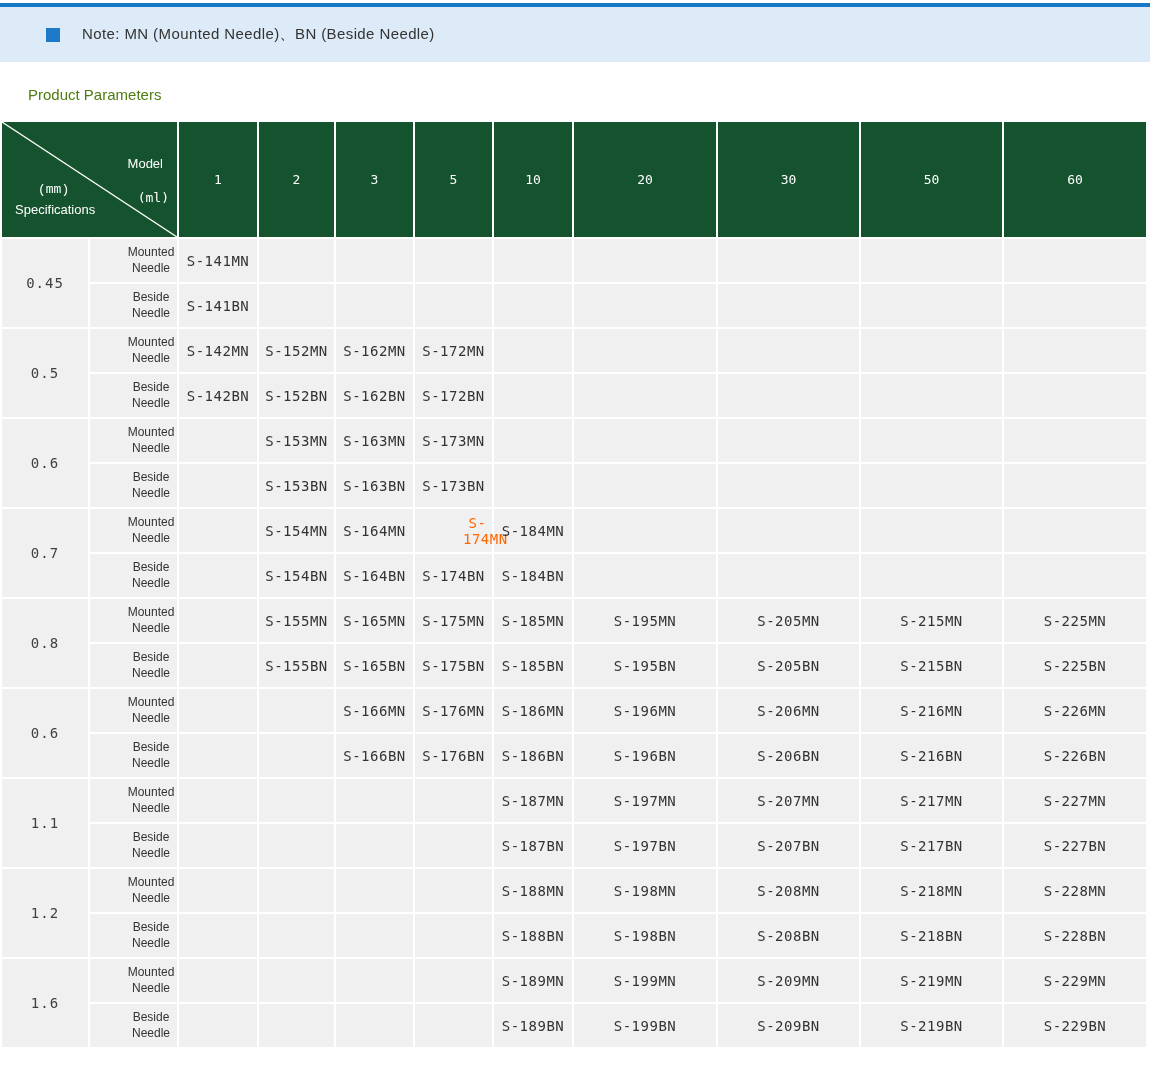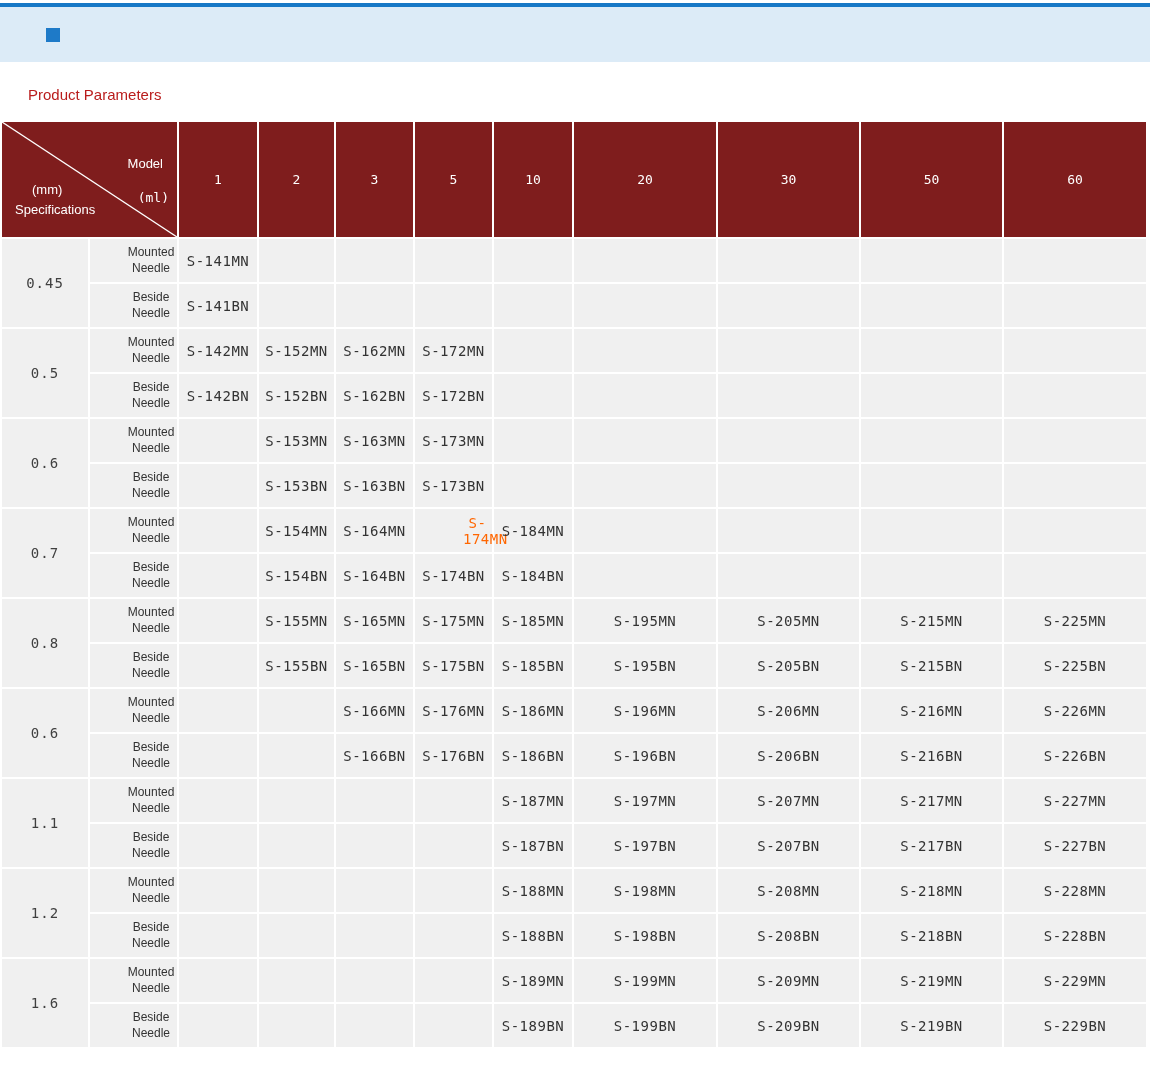--- a/index.html
+++ b/index.html
@@ -5,50 +5,51 @@
   * { box-sizing: border-box; margin: 0; padding: 0; }
   html,body { background:#fff; }
   body { width:1150px; height:1090px; overflow:hidden; font-family:"Liberation Sans", sans-serif; }
 
   .top-line { height:4px; background:#1778c6; margin-top:3px; }
 
   .note-bar { height:55px; background:#dcebf7; display:flex; align-items:center; padding-left:46px; }
   .note-square { width:14px; height:14px; background:#1e7ac8; flex:0 0 auto; }
   .note-text { margin-left:22px; font-size:15px; color:#333; letter-spacing:0.4px; }
 
-  .section-title { margin:24px 0 0 28px; font-size:15px; color:#b91c1c; }
+  .section-title { margin:24px 0 0 28px; font-size:15px; color:#4d7c0f; }
 
   table.params { border-collapse:separate; border-spacing:2px; width:1148px; margin-top:17px; table-layout:fixed; }
-  table.params thead th { background:#7f1d1d; color:#fff; font-weight:normal; vertical-align:middle; }
+  table.params thead th { background:#14532d; color:#fff; font-weight:normal; vertical-align:middle; }
   table.params thead tr { height:115px; }
   th.col-head { font-family:"DejaVu Sans Mono", monospace; font-size:13px; }
 
   th.corner { position:relative; }
   th.corner svg { position:absolute; left:0; top:0; width:100%; height:100%; }
   th.corner .lbl { position:absolute; font-size:13px; color:#fff; white-space:nowrap; }
   .lbl-model { top:34px; right:14px; font-family:"Liberation Sans", sans-serif; }
   .lbl-ml    { top:68px; right:8px;  font-family:"DejaVu Sans Mono", monospace; }
-  .lbl-mm    { top:60px; left:30px;  font-family:Liberation Sans, sans-serif; }
+  .lbl-mm    { top:60px; left:36px;  font-family:Liberation Mono, monospace; }
   .lbl-spec  { top:80px; left:13px;  font-family:Liberation Sans, sans-serif; }
 
   table.params tbody tr { height:43px; }
   table.params tbody td { background:#f0f0f0; vertical-align:middle; text-align:center; }
 
   td.spec-cell { font-family:"DejaVu Sans Mono", monospace; font-size:14px; color:#404040; letter-spacing:1px; }
   td.needle-cell { text-align:left; padding-left:35px; font-size:12px; color:#333; line-height:1.3; }
   td.model-cell { font-family:"DejaVu Sans Mono", monospace; font-size:14px; color:#333; letter-spacing:0.5px; }
   td.model-cell.hl { color:#ff6600; cursor:pointer;padding-left:48px; }
 </style>
 </head>
 <body>
 
 <div class="top-line"></div>
 
 <div class="note-bar">
   <span class="note-square"></span>
+  <span class="note-text">Note: MN (Mounted Needle)、BN (Beside Needle)</span>
 </div>
 
 <div class="section-title">Product Parameters</div>
 
 <table class="params">
   <colgroup>
     <col style="width:86px">
       <col style="width:87px">
     <col style="width:78px">
       <col style="width:75px">

